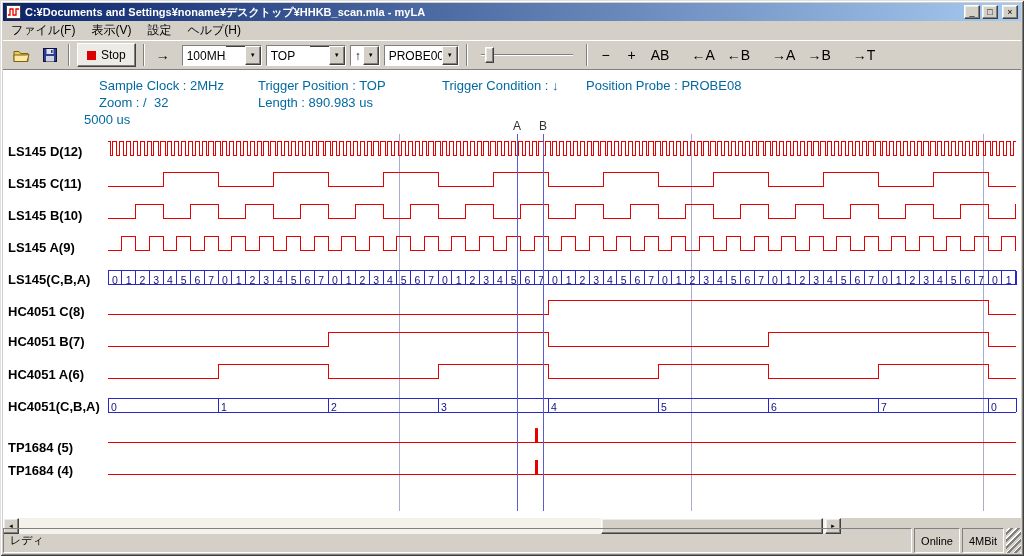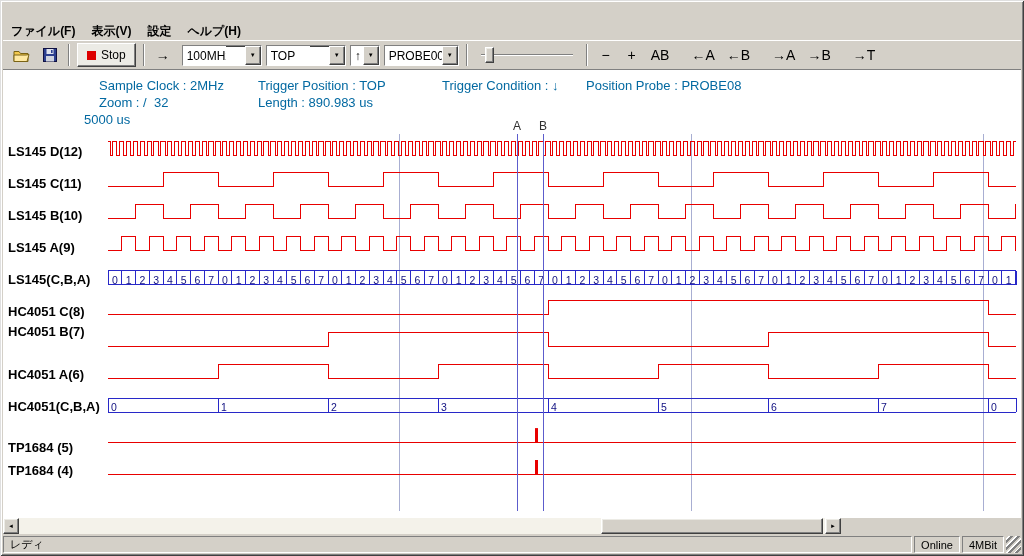--- a/index.html
+++ b/index.html
@@ -16,21 +16,21 @@
   .title-text { color:#fff; font-size:11px; font-weight:bold; margin-left:4px;
     white-space:nowrap; overflow:hidden; flex:1; }
   .winbtns { display:flex; gap:2px; }
   .wbtn { width:16px; height:14px; font-size:9px; line-height:10px; color:#000;
     background:#D4D0C8; border:1px solid; border-color:#fff #404040 #404040 #fff;
     box-shadow: inset -1px -1px 0 #808080, inset 1px 1px 0 #ecebe5; padding:0; }
   .wbtn.close { margin-left:2px; }
 
   
   .menubar { position:absolute; left:3px; top:21px; right:3px; height:19px;
-    display:flex; font-size:12px; color:#000;font-weight:bold; }
+    display:flex; align-items:center; font-size:12px; color:#000; }
   .menu-item { padding:2px 8px; }
 
   
   .toolbar { position:absolute; left:3px; top:40px; right:3px; height:30px;
     border-top:1px solid #fff; border-bottom:1px solid #808080;
     display:flex; align-items:center; padding-left:6px; gap:4px; }
   .tbtn { height:22px; min-width:22px; background:#D4D0C8; border:none;
     font-size:14px; color:#000; display:flex; align-items:center; justify-content:center;
     padding:0 4px; }
   .runbtn { font-size:14px; font-weight:bold; margin-right:4px; }
@@ -69,33 +69,47 @@
   .sbtn { position:absolute; top:0; width:16px; height:16px; background:#D4D0C8;
     border:1px solid; border-color:#fff #404040 #404040 #fff;
     box-shadow: inset -1px -1px 0 #808080, inset 1px 1px 0 #ecebe5;
     font-size:6px; color:#000; padding:0; }
   .sbtn.left { left:0; } .sbtn.right { right:0; }
   .hthumb { position:absolute; left:598px; top:0; width:222px; height:16px; background:#D4D0C8;
     border:1px solid; border-color:#fff #404040 #404040 #fff;
     box-shadow: inset -1px -1px 0 #808080, inset 1px 1px 0 #ecebe5; }
 
   
-  .statusbar { position:absolute; left:3px; right:3px; bottom:3px; height:17px;
+  .statusbar { position:absolute; left:3px; right:3px; bottom:3px; height:25px;
     display:flex; align-items:stretch; gap:2px; font-size:11px; color:#000; }
   .spanel { border:1px solid; border-color:#808080 #fff #fff #808080;
     padding:1px 6px; display:flex; align-items:center; white-space:nowrap; }
   .spanel.ready { flex:1; }
   .grip { width:15px; background:
     repeating-linear-gradient(135deg,#d4d0c8 0 2px,#ffffff 2px 3px,#808080 3px 5px); }
 </style>
 </head>
 <body>
 
 <div class="window">
 
+  <div class="titlebar">
+    <span class="app-icon">
+      <svg width="15" height="14" viewBox="0 0 15 14">
+          <rect x="0.5" y="0.5" width="14" height="13" fill="#ffffff" stroke="#404040"></rect>
+          <polyline points="2,10 4,10 4,4 7,4 7,10 10,10 10,4 13,4" fill="none" stroke="#e80000" stroke-width="1.3"></polyline>
+        </svg>
+    </span>
+    <span class="title-text">C:¥Documents and Settings¥noname¥デスクトップ¥HHKB_scan.mla - myLA</span>
+    <span class="winbtns">
+      <button class="wbtn">_</button>
+      <button class="wbtn">□</button>
+      <button class="wbtn close">×</button>
+    </span>
+  </div>
 
   <div class="menubar">
     <span class="menu-item">ファイル(F)</span>
     <span class="menu-item">表示(V)</span>
     <span class="menu-item">設定</span>
     <span class="menu-item">ヘルプ(H)</span>
   </div>
 
   <div class="toolbar">
     <button class="tbtn">
@@ -161,21 +175,21 @@
   <div class="itext" style="left:258px;top:95px">Length : 890.983 us</div>
   <div class="itext" style="left:84px;top:112px">5000 us</div>
 
   <div id="channel-labels">
       <div class="chlabel" style="top: 144px;">LS145 D(12)</div>
       <div class="chlabel" style="top: 175.9px;">LS145 C(11)</div>
       <div class="chlabel" style="top: 207.8px;">LS145 B(10)</div>
       <div class="chlabel" style="top: 239.7px; text-align: center;">LS145 A(9)</div>
       <div class="chlabel" style="top: 271.6px;">LS145(C,B,A)</div>
       <div class="chlabel" style="top: 303.5px;">HC4051 C(8)</div>
-      <div class="chlabel" style="top: 324px;">HC4051 B(7)</div>
+      <div class="chlabel" style="top: 334px;">HC4051 B(7)</div>
       <div class="chlabel" style="top: 367.3px;">HC4051 A(6)</div>
       <div class="chlabel" style="top: 399.2px;">HC4051(C,B,A)</div>
       <div class="chlabel" style="top: 440px;">TP1684 (5)</div>
       <div class="chlabel" style="top: 463px;">TP1684 (4)</div>
     </div>
 
   <svg id="wave-svg" width="1024" height="556" viewBox="0 0 1024 556">
       <path d="M399 134V511" stroke="#a8aed2" stroke-width="1" fill="none" shape-rendering="crispEdges"></path>
       <path d="M691 134V511" stroke="#a8aed2" stroke-width="1" fill="none" shape-rendering="crispEdges"></path>
       <path d="M983 134V511" stroke="#a8aed2" stroke-width="1" fill="none" shape-rendering="crispEdges"></path>

